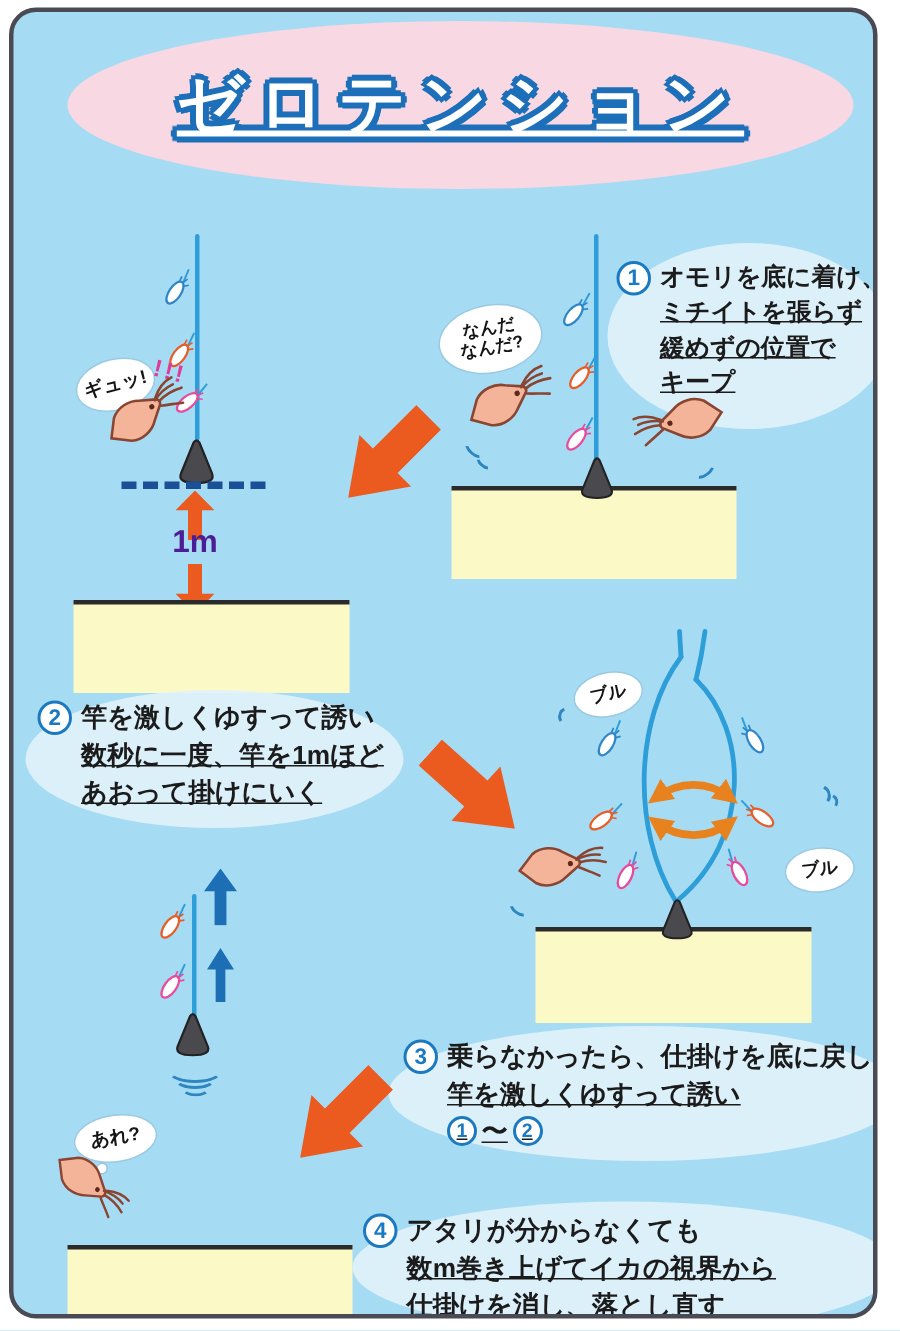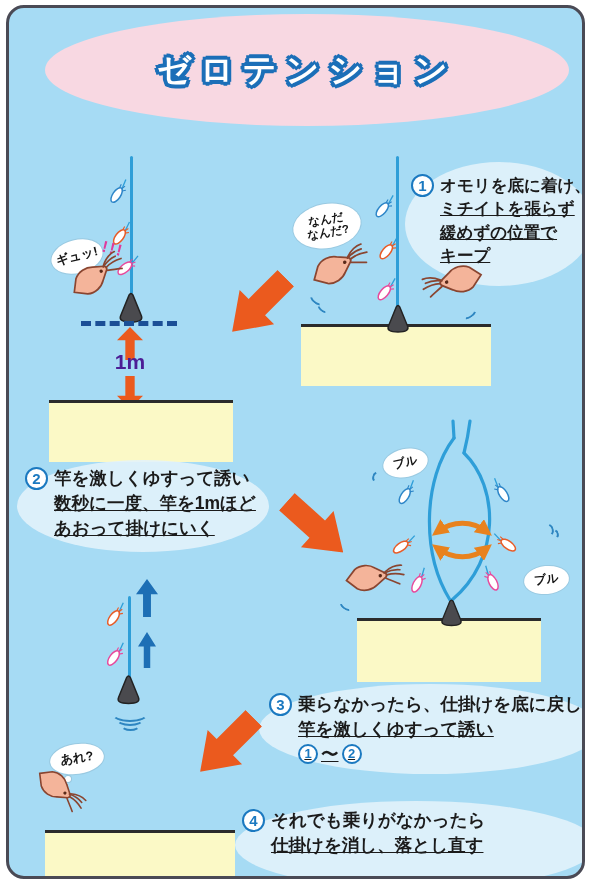--- a/index.html
+++ b/index.html
@@ -15,27 +15,28 @@
     background:#A6DBF4; border:3px solid #4A4A55; border-radius:18px;
     overflow:hidden;
   }
   
   .title-ellipse {
     left:36px; top:6px; width:524px; height:112px;
     background:#F8D8E2; border-radius:50%;
     display:flex; flex-direction:column; align-items:center; justify-content:center;
   }
   .title-line {
-    font-size:33px; font-weight:800; letter-spacing:9px; color:#ffffff;
+    font-size:44px; font-weight:800; letter-spacing:9px; color:#ffffff;
     line-height:1.12; white-space:nowrap;
     text-shadow:
       -3px -3px 0 #1C6FB8, -3px 0 0 #1C6FB8, -3px 3px 0 #1C6FB8,
        0 -3px 0 #1C6FB8,               0 3px 0 #1C6FB8,
        3px -3px 0 #1C6FB8,  3px 0 0 #1C6FB8,  3px 3px 0 #1C6FB8,
        0 4px 0 #1C6FB8, 0 -4px 0 #1C6FB8, 4px 0 0 #1C6FB8, -4px 0 0 #1C6FB8;
+    text-decoration: underline;
   }
   
   .vline { width:3px; background:#2E9ED8; border-radius:2px; }
   .seabed { background:#FBF9C6; border-top:3px solid #2B2B2B; }
   .bubble {
     background:#ffffff; border-radius:50%;
     display:flex; flex-direction:column; align-items:center; justify-content:center;
     font-weight:700; color:#151515; line-height:1.1; white-space:nowrap;
     box-shadow:0 0 0 1px rgba(120,150,170,0.25);
   }
@@ -274,18 +275,19 @@
       <use href="#squid-shape"></use>
     </svg>
 
   <div class="abs flow-arrow" style="left:180px;top:708px;transform:rotate(135deg);"></div>
   <div class="abs seabed" style="left:36px;top:822px;width:190px;height:54px;"></div>
 
   <div class="abs step-bubble" style="left:226px;top:793px;width:362px;height:88px;"></div>
   <div class="abs step" style="left:233px;top:800px;">
     <div class="row">
       <span class="num">4</span>
-      <span>それでも乗りがなかったら</span>
-    </div>
+      <span>アタリが分からなくても</span>
+    </div>
+    <div class="rest">数m巻き上げてイカの視界から</div>
     <div class="rest">仕掛けを消し、落とし直す</div>
   </div>
 
 </div>
 
 </body></html>

